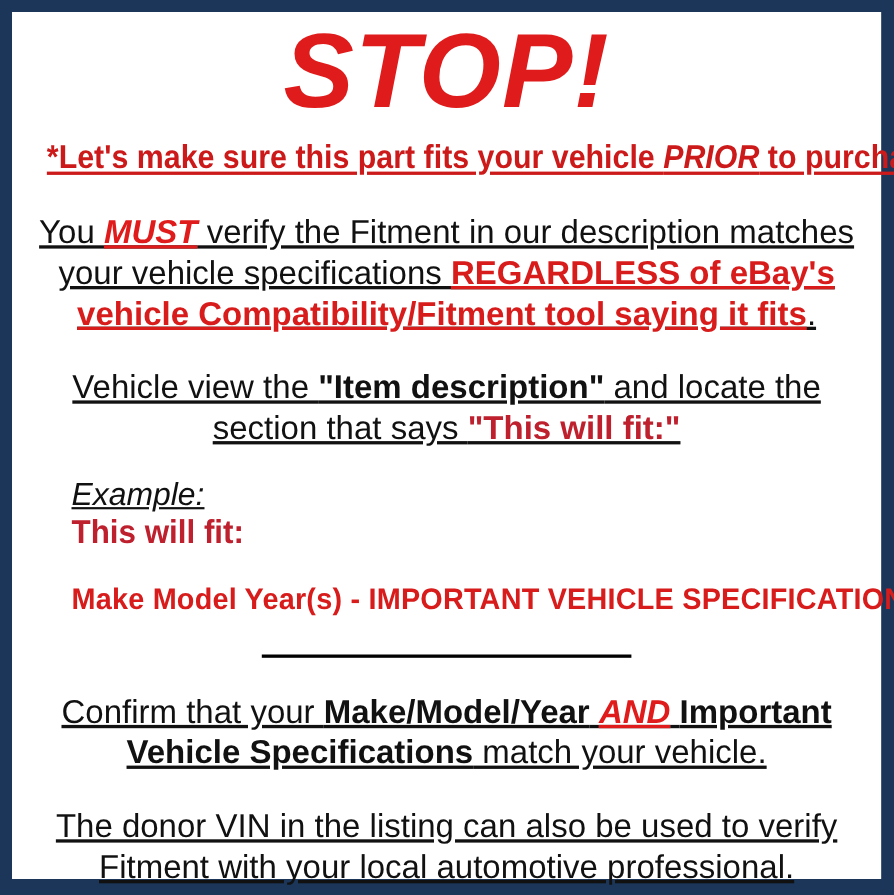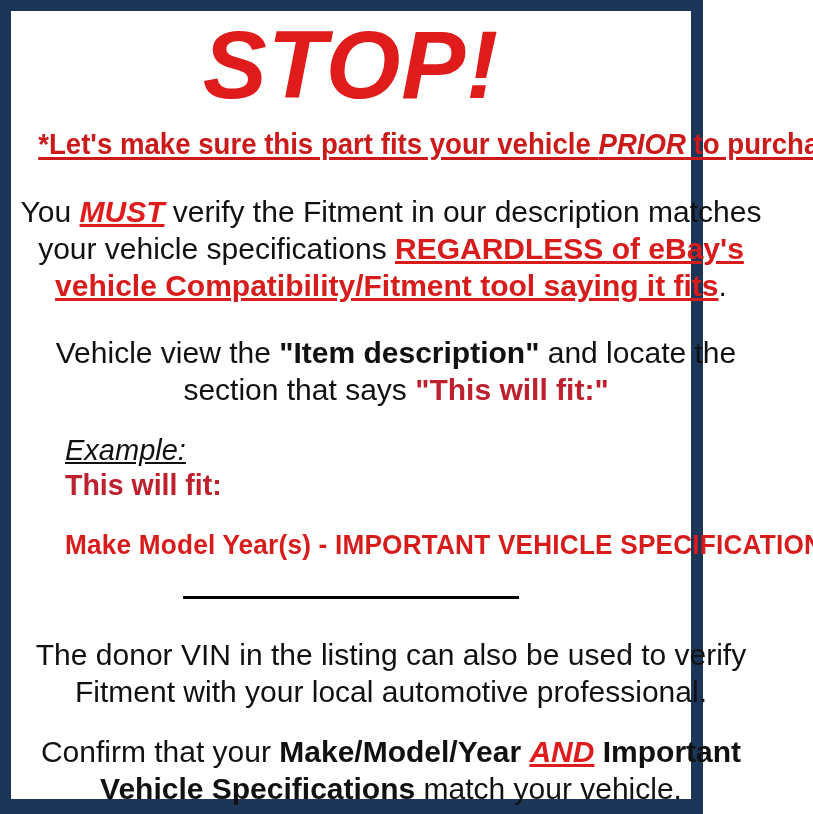--- a/index.html
+++ b/index.html
@@ -11,21 +11,21 @@
   body {
     width: 813px;
     height: 814px;
     overflow: hidden;
     font-family: "Liberation Sans", sans-serif;
   }
 
   #notice-card {
     position: relative;
     box-sizing: border-box;
-    width: 703px;
+    width: 813px;
     height: 814px;
     background: #ffffff;
     border-top: 11px solid #1B3659;
     border-left: 11px solid #1B3659;
     border-right: 12px solid #1B3659;
     border-bottom: 15px solid #1B3659;
   }
 
   .inner {
     position: relative;
@@ -66,20 +66,21 @@
   }
   .subtitle .ital { font-style: italic; }
 
   
   .body-par {
     margin: 0 auto;
     font-family: "Liberation Sans", sans-serif;
     font-size: 30px;
     line-height: 37px;
     color: #111111;
+    text-decoration: underline;
   }
 
   .p-must { width: 760px; padding-top: 32px; }
   .p-view { width: 770px; padding-top: 30px; }
   .p-confirm { width: 760px; padding-top: 23px; }
   .p-vin { width: 760px; padding-top: 30px; }
 
   
   .red-bi-u {
     color: #E01B1B;
@@ -184,20 +185,20 @@
     <div class="example-block">
       <span class="example-label">Example:</span>
       <span class="example-fit">This will fit:</span>
       <span class="example-spec">Make Model Year(s) - IMPORTANT VEHICLE SPECIFICATIONS</span>
     </div>
 
     <div class="divider-wrap">
       <span class="divider"></span>
     </div>
 
+    <p class="body-par p-confirm"><span>Confirm that your </span><span class="blk-b">Make/Model/Year</span><span> </span><span class="red-bi-u">AND</span><span> </span><span class="blk-b">Important Vehicle Specifications</span><span> match your vehicle.</span></p>
+
     <p class="body-par p-vin">The donor VIN in the listing can also be used to verify Fitment with your local automotive professional.</p>
-
-    <p class="body-par p-confirm"><span>Confirm that your </span><span class="blk-b">Make/Model/Year</span><span> </span><span class="red-bi-u">AND</span><span> </span><span class="blk-b">Important Vehicle Specifications</span><span> match your vehicle.</span></p>
 
     <p class="thanks">Thank you for confirming Fitment!</p>
 
   </div>
 </div>
 
 </body></html>

